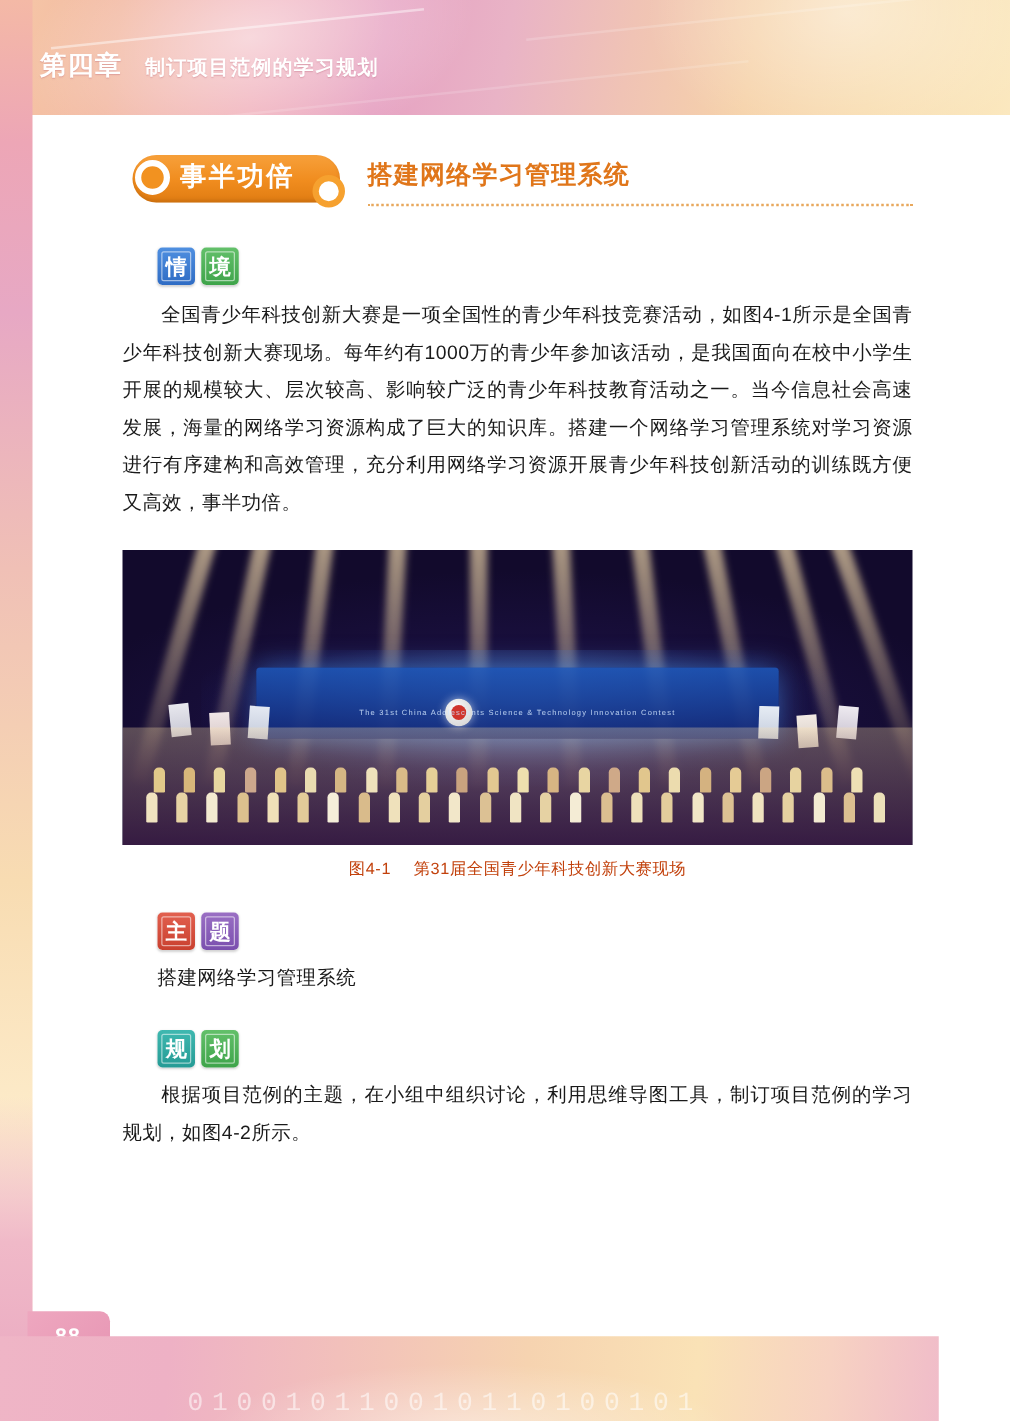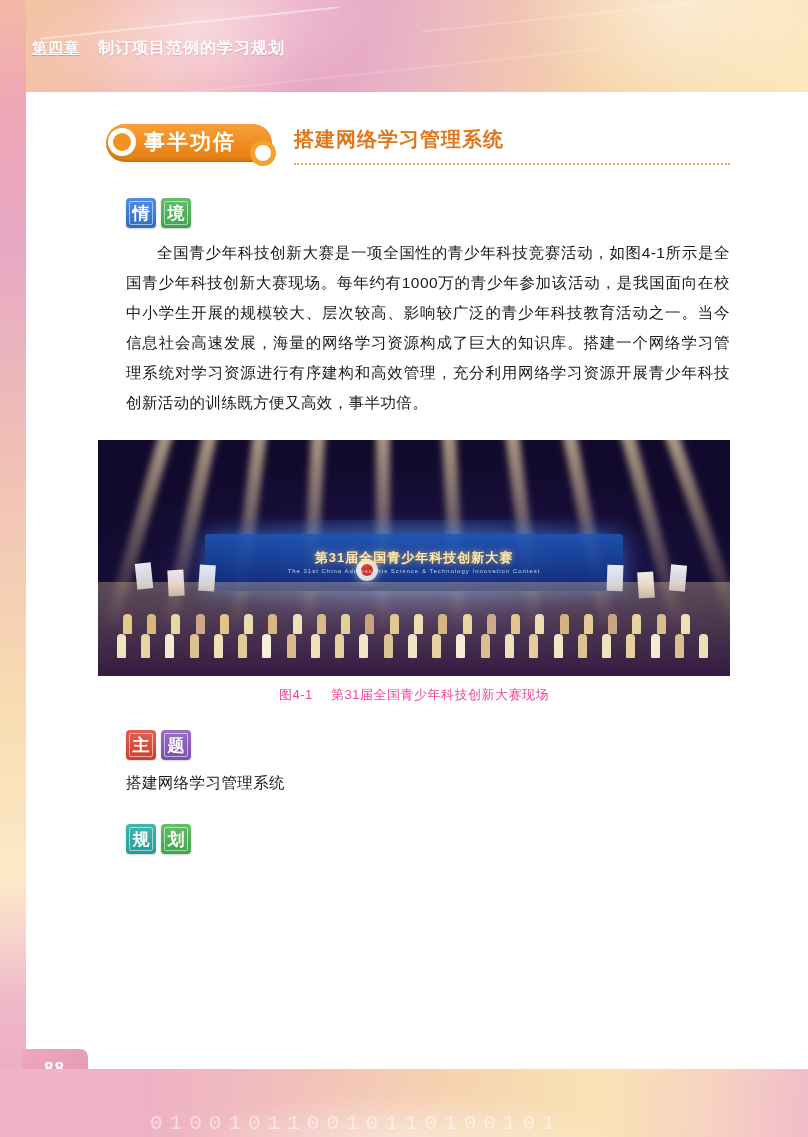--- a/index.html
+++ b/index.html
@@ -80,21 +80,21 @@
     position: absolute;
     left: 0; bottom: 0;
     width: 26px; height: 260px;
     background: linear-gradient(180deg, rgba(255,255,255,0) 0%, #f0b9c8 45%, #e9a7c0 100%);
   }
 
   
   .bottom-band {
     position: absolute;
     left: 0; bottom: 0;
-    width: 808px; height: 68px;
+    width: 751px; height: 68px;
     background: linear-gradient(95deg,
       #efb5c6 0%, #eeb1c5 18%, #f2c0bb 36%, #f6d3b0 56%, #fae2b6 74%, #f7d2c2 88%, #f0bcc9 100%);
     overflow: hidden;
   }
   .bottom-band:before {
     content: "";
     position: absolute;
     left: 10%; bottom: -90px;
     width: 80%; height: 160px;
     background: radial-gradient(closest-side, rgba(255,255,255,0.5), rgba(255,255,255,0) 70%);
@@ -116,21 +116,21 @@
     left: 32px; top: 38px;
     display: flex;
     align-items: baseline;
     gap: 18px;
     color: #ffffff;
     font-size: 15px;
     font-weight: bold;
     text-shadow: 0 1px 1px rgba(180,90,110,0.35);
     letter-spacing: 1px;
   }
-  .chapter-no { font-size: 15px; text-decoration: underline; }
+  .chapter-no { font-size: 21px; }
   .chapter-title { font-size: 16px; }
 
   
   .content {
     position: absolute;
     left: 98px; top: 118px;
     width: 632px;
   }
 
   
@@ -224,21 +224,21 @@
   p.body {
     margin: 0 0 0 0;
     font-size: 15.5px;
     line-height: 30px;
     color: #1a1a1a;
     text-indent: 2em;
     text-align: justify;
     letter-spacing: 0.4px;
   }
   p.body.noindent { text-indent: 0; }
-  .para-block { margin-top: 10px; margin-left: 28px; }
+  .para-block { margin-top: 10px; }
 
   
   .figure {
     margin: 22px 0 0 0;
     width: 632px;
   }
   .photo {
     position: relative;
     width: 632px;
     height: 236px;
@@ -320,21 +320,21 @@
     border-radius: 4px 4px 1px 1px;
   }
   .side-flag {
     position: absolute;
     width: 16px; height: 26px;
   }
   .fig-caption {
     margin-top: 10px;
     text-align: center;
     font-size: 13px;
-    color: #ec4899;
+    color: #c2410c;
     letter-spacing: 0.5px;
   }
   .fig-caption .num { margin-right: 14px; }
 
   
   .page-number {
     position: absolute;
     left: 44px; bottom: 58px;
     font-size: 17px;
     color: #ffffff;
@@ -399,21 +399,20 @@
         <div class="beam" style="left:55%; transform:rotate(-3deg);"></div>
         <div class="beam" style="left:66%; transform:rotate(-7deg);"></div>
         <div class="beam" style="left:76%; transform:rotate(-11deg);"></div>
         <div class="beam" style="left:86%; transform:rotate(-15deg);"></div>
         <div class="beam" style="left:94%; transform:rotate(-19deg);"></div>
 
         <div class="stage-glow"></div>
 
         <div class="stage-screen">
           <div class="emblem"></div>
-          <div class="screen-title">第31届全国青少年科技创新大赛</div>
           <div class="screen-sub">The 31st China Adolescents Science &amp; Technology Innovation Contest</div>
         </div>
 
         <div class="side-flag" style="left:6%;  top:52%; background:linear-gradient(180deg,#e8e8ee,#c7c7d4); transform:rotate(-6deg);"></div>
         <div class="side-flag" style="left:11%; top:55%; background:linear-gradient(180deg,#f0e6e6,#d3c4c4); transform:rotate(-3deg);"></div>
         <div class="side-flag" style="left:16%; top:53%; background:linear-gradient(180deg,#e4e9f2,#c4cbdb); transform:rotate(4deg);"></div>
         <div class="side-flag" style="right:7%;  top:53%; background:linear-gradient(180deg,#eeeaf0,#cac4d2); transform:rotate(5deg);"></div>
         <div class="side-flag" style="right:12%; top:56%; background:linear-gradient(180deg,#f2eae4,#d4cac2); transform:rotate(-4deg);"></div>
         <div class="side-flag" style="right:17%; top:53%; background:linear-gradient(180deg,#e6ecf4,#c5cddd); transform:rotate(2deg);"></div>
 
@@ -483,20 +482,21 @@
     <div class="tag-row">
       <div class="tag-box tag-red">主</div>
       <div class="tag-box tag-purple">题</div>
     </div>
     <p class="body noindent" style="margin-left:28px;">搭建网络学习管理系统</p>
 
     <div class="tag-row">
       <div class="tag-box tag-teal">规</div>
       <div class="tag-box tag-green">划</div>
     </div>
+    <p class="body">根据项目范例的主题，在小组中组织讨论，利用思维导图工具，制订项目范例的学习规划，如图4-2所示。</p>
 
   </div>
 
   <div class="page-number-plate"></div>
   <div class="page-number">88</div>
 
   <div class="bottom-band">
     <div class="bottom-digits">010010110010110100101</div>
   </div>
 

